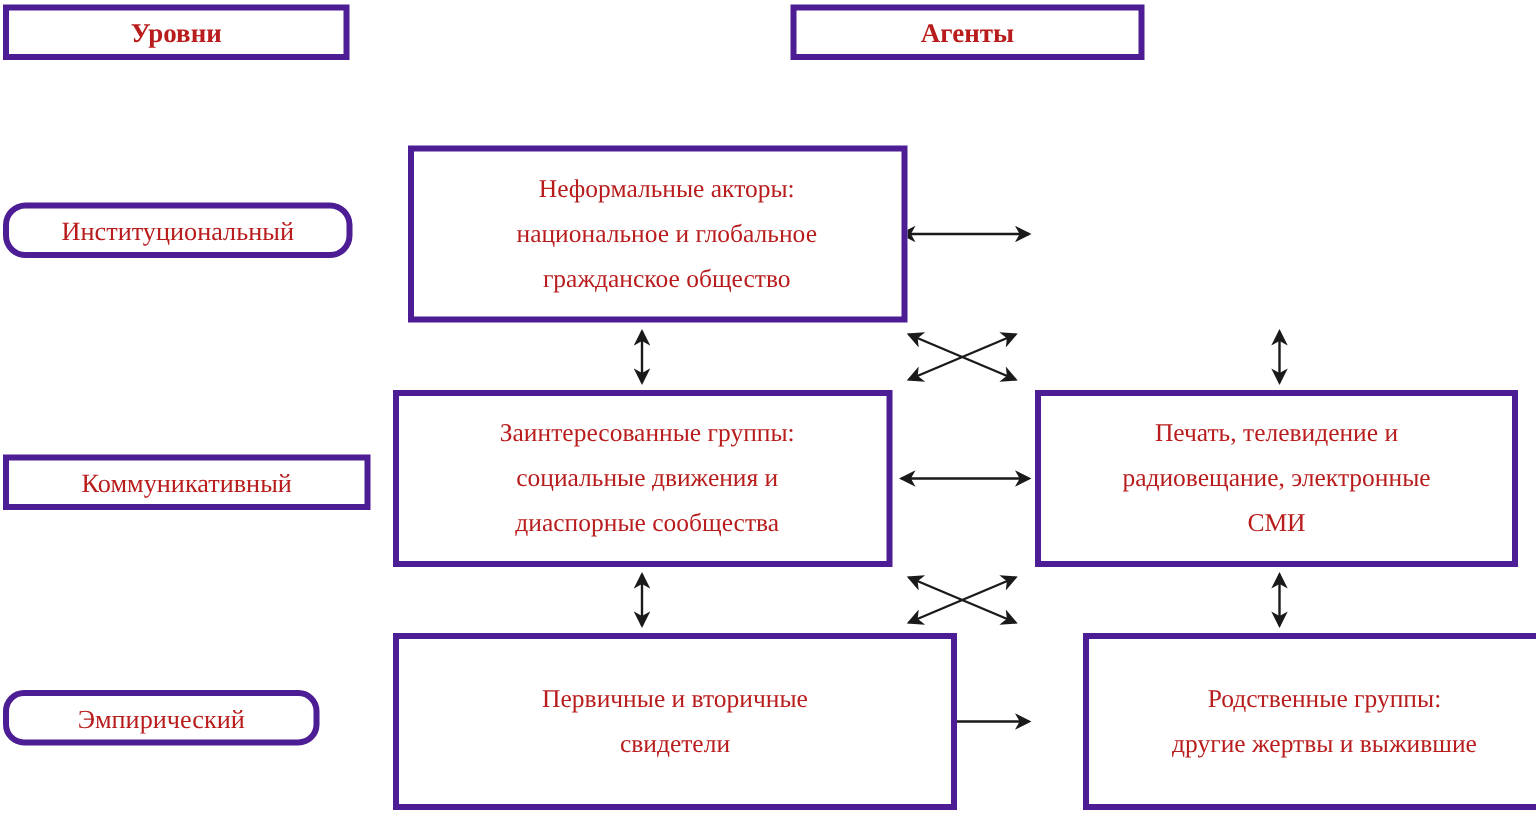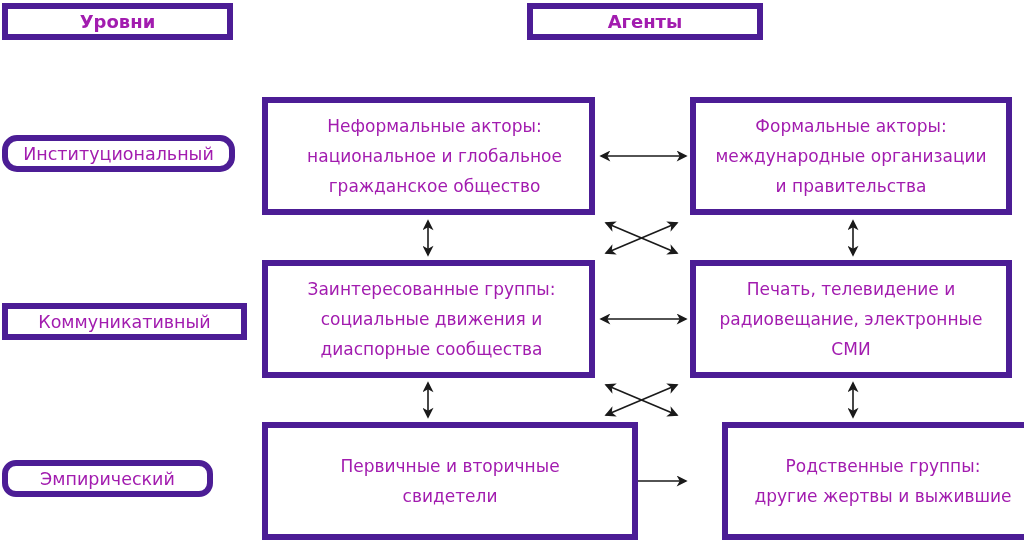--- a/index.html
+++ b/index.html
@@ -12,49 +12,50 @@
     position: relative;
     width: 1024px;
     height: 542px;
     background: #ffffff;
     overflow: hidden;
   }
   .box {
     position: absolute;
     box-sizing: border-box;
     background: #ffffff;
-    border: 6px solid #4c1d95;
+    border: 4px solid #4c1d95;
     display: flex;
     align-items: center;
     justify-content: center;
     text-align: center;
-    color: #a21caf;
+    color: #b91c1c;
     font-size: 17px;
     line-height: 30px;
     white-space: pre-line;
     padding: 2px 6px;
+    font-family: Liberation Serif, serif;
   }
   .box.header {
     font-weight: bold;
     font-size: 18px;
     line-height: 20px;
   }
   .box.level {
     font-size: 17.5px;
     line-height: 20px;
   }
   
   .hdr-levels   { left: 2px;   top: 3px;   width: 231px; height: 37px; }
   .hdr-agents   { left: 527px; top: 3px;   width: 236px; height: 37px; }
   
   .lvl-1 { left: 2px; top: 135px; width: 233px; height: 37px; border-radius: 15px; }
   .lvl-2 { left: 2px; top: 303px; width: 245px; height: 37px; }
   .lvl-3 { left: 2px; top: 460px; width: 211px; height: 37px; border-radius: 14px; }
   
-  .mid-1 { left: 262px; top: 97px;  width: 333px; height: 118px; padding-left: 18px; }
+  .mid-1 { left: 272px; top: 97px;  width: 333px; height: 118px; padding-left: 18px; }
   .mid-2 { left: 262px; top: 260px; width: 333px; height: 118px; padding-left: 12px; }
   .mid-3 { left: 262px; top: 422px; width: 376px; height: 118px; }
   
   .rgt-1 { left: 690px; top: 97px;  width: 322px; height: 118px; }
   .rgt-2 { left: 690px; top: 260px; width: 322px; height: 118px; }
   .rgt-3 { left: 722px; top: 422px; width: 322px; height: 118px; }
 
   .arrow-layer {
     position: absolute;
     left: 0; top: 0;
@@ -105,22 +106,19 @@
 
   <div class="box mid-1">Неформальные акторы:
 национальное и глобальное
 гражданское общество</div>
   <div class="box mid-2">Заинтересованные группы:
 социальные движения и
 диаспорные сообщества</div>
   <div class="box mid-3">Первичные и вторичные
 свидетели</div>
 
-  <div class="box rgt-1">Формальные акторы:
-международные организации
-и правительства</div>
   <div class="box rgt-2">Печать, телевидение и
 радиовещание, электронные
 СМИ</div>
   <div class="box rgt-3">Родственные группы:
 другие жертвы и выжившие</div>
 
 </div>
 
 </body></html>

